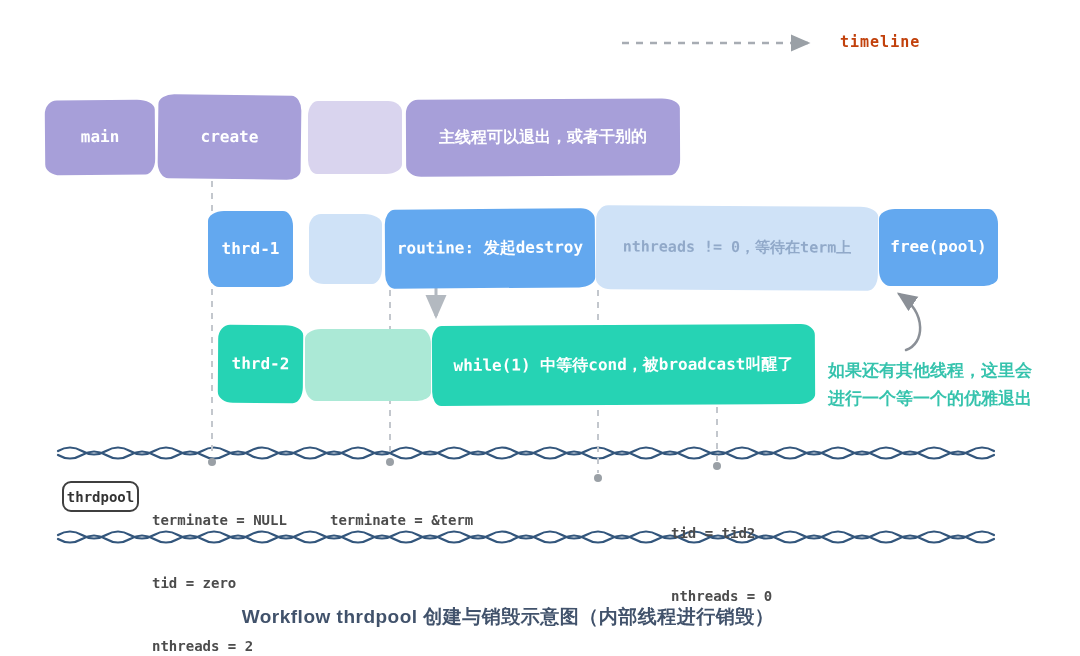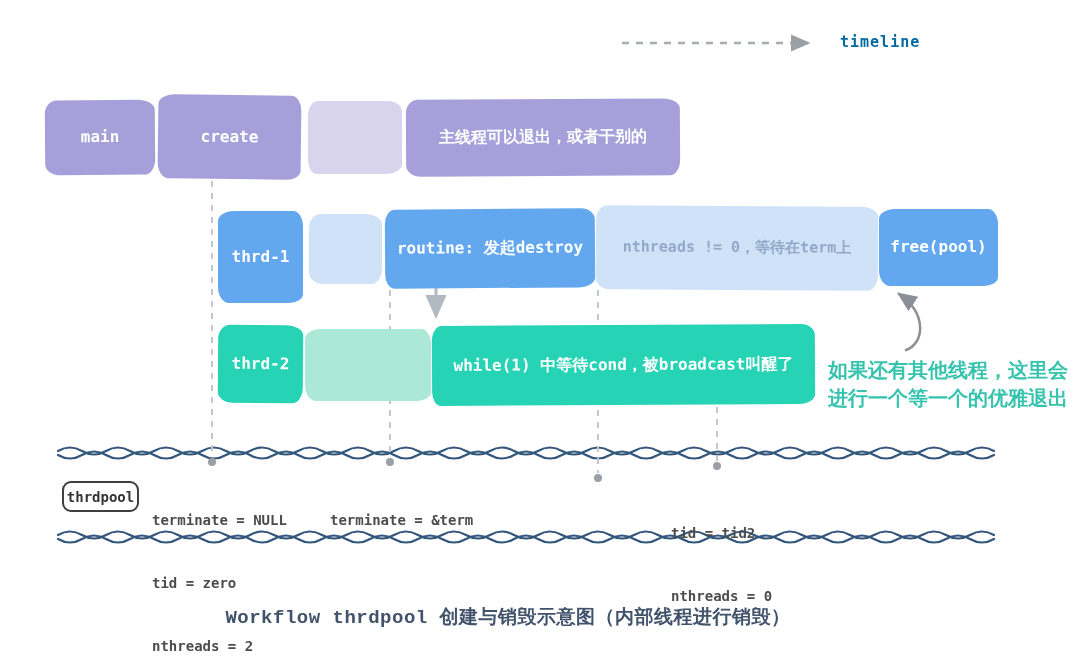--- a/index.html
+++ b/index.html
@@ -21,43 +21,43 @@
   .purple       { background:#a79fd9; }
   .purple-light { background:#d9d4ee; }
   .blue         { background:#63a8ef; }
   .blue-light   { background:#cfe2f7; }
   .teal         { background:#26d3b4; }
   .teal-light   { background:#abe9d6; }
   .wait-text    { color:#91a9c9; }
 
   .timeline-label {
     position:absolute; left:840px; top:33px; font-family:"DejaVu Sans Mono",monospace;
-    font-size:15px; font-weight:bold; color:#0369a1; letter-spacing:1px;
+    font-size:15px; font-weight:bold; color:#c2410c; letter-spacing:1px;
   }
 
   .side-note {
     position:absolute; left:828px; top:356px; width:244px;
-    color:#36c3ad; font-size:20px; font-weight:600; line-height:28px;
+    color:#36c3ad; font-size:17px; font-weight:600; line-height:28px;
   }
 
   .state-group {
     position:absolute; font-family:"DejaVu Sans Mono",monospace;
     font-size:14px; font-weight:bold; color:#4c4c4c; line-height:21px; white-space:pre;
   }
 
   .pool-box {
     position:absolute; left:62px; top:481px; width:77px; height:31px;
     border:2px solid #3f3f3f; border-radius:9px; background:#ffffff;
     display:flex; align-items:center; justify-content:center;
     font-family:"DejaVu Sans Mono",monospace; font-size:14px; font-weight:bold; color:#333333;
   }
 
   .title {
     position:absolute; left:0; top:604px; width:1016px; text-align:center;
-    font-family:Liberation Mono, monospace;
+    font-family:Liberation Sans, sans-serif;
     font-size:19px; font-weight:bold; color:#41526b; letter-spacing:0.5px;
   }
 
   .brand { position:absolute; left:912px; top:596px; display:flex; align-items:center; gap:8px; }
   .brand-text { color:#989ea6; font-size:20px; font-weight:600; letter-spacing:2px; }
 </style>
 </head>
 <body>
 
 <div class="canvas">
@@ -98,21 +98,21 @@
     <circle cx="717" cy="466" r="4" fill="#9aa0a6"></circle>
   </svg>
 
   <span class="timeline-label">timeline</span>
 
   <div class="box purple r1" style="left:45px; top:100px; width:110px; height:75px; transform:rotate(-0.5deg);">main</div>
   <div class="box purple r2" style="left:158px; top:95px; width:143px; height:84px; transform:rotate(0.7deg);">create</div>
   <div class="box purple-light r3" style="left:308px; top:101px; width:94px; height:73px;"></div>
   <div class="box purple r1" style="left:406px; top:99px; width:274px; height:77px; transform:rotate(-0.3deg);">主线程可以退出，或者干别的</div>
 
-  <div class="box blue r2" style="left:218px; top:211px; width:85px; height:92px;">thrd-1</div>
+  <div class="box blue r2" style="left:208px; top:211px; width:85px; height:76px;">thrd-1</div>
   <div class="box blue-light r1" style="left:309px; top:214px; width:73px; height:70px;"></div>
   <div class="box blue r3" style="left:385px; top:209px; width:210px; height:79px; transform:rotate(-0.4deg);">routine: 发起destroy</div>
   <div class="box blue-light wait-text r1" style="left:596px; top:206px; width:282px; height:84px; font-size:15px; transform:rotate(0.3deg);">nthreads != 0，等待在term上</div>
   <div class="box blue r2" style="left:879px; top:209px; width:119px; height:77px;">free(pool)</div>
 
   <div class="box teal r1" style="left:218px; top:325px; width:85px; height:78px; transform:rotate(0.4deg);">thrd-2</div>
   <div class="box teal-light r2" style="left:305px; top:329px; width:126px; height:72px;"></div>
   <div class="box teal r3" style="left:432px; top:325px; width:383px; height:80px; transform:rotate(-0.3deg);">while(1) 中等待cond，被broadcast叫醒了</div>
 
   <div class="side-note">

